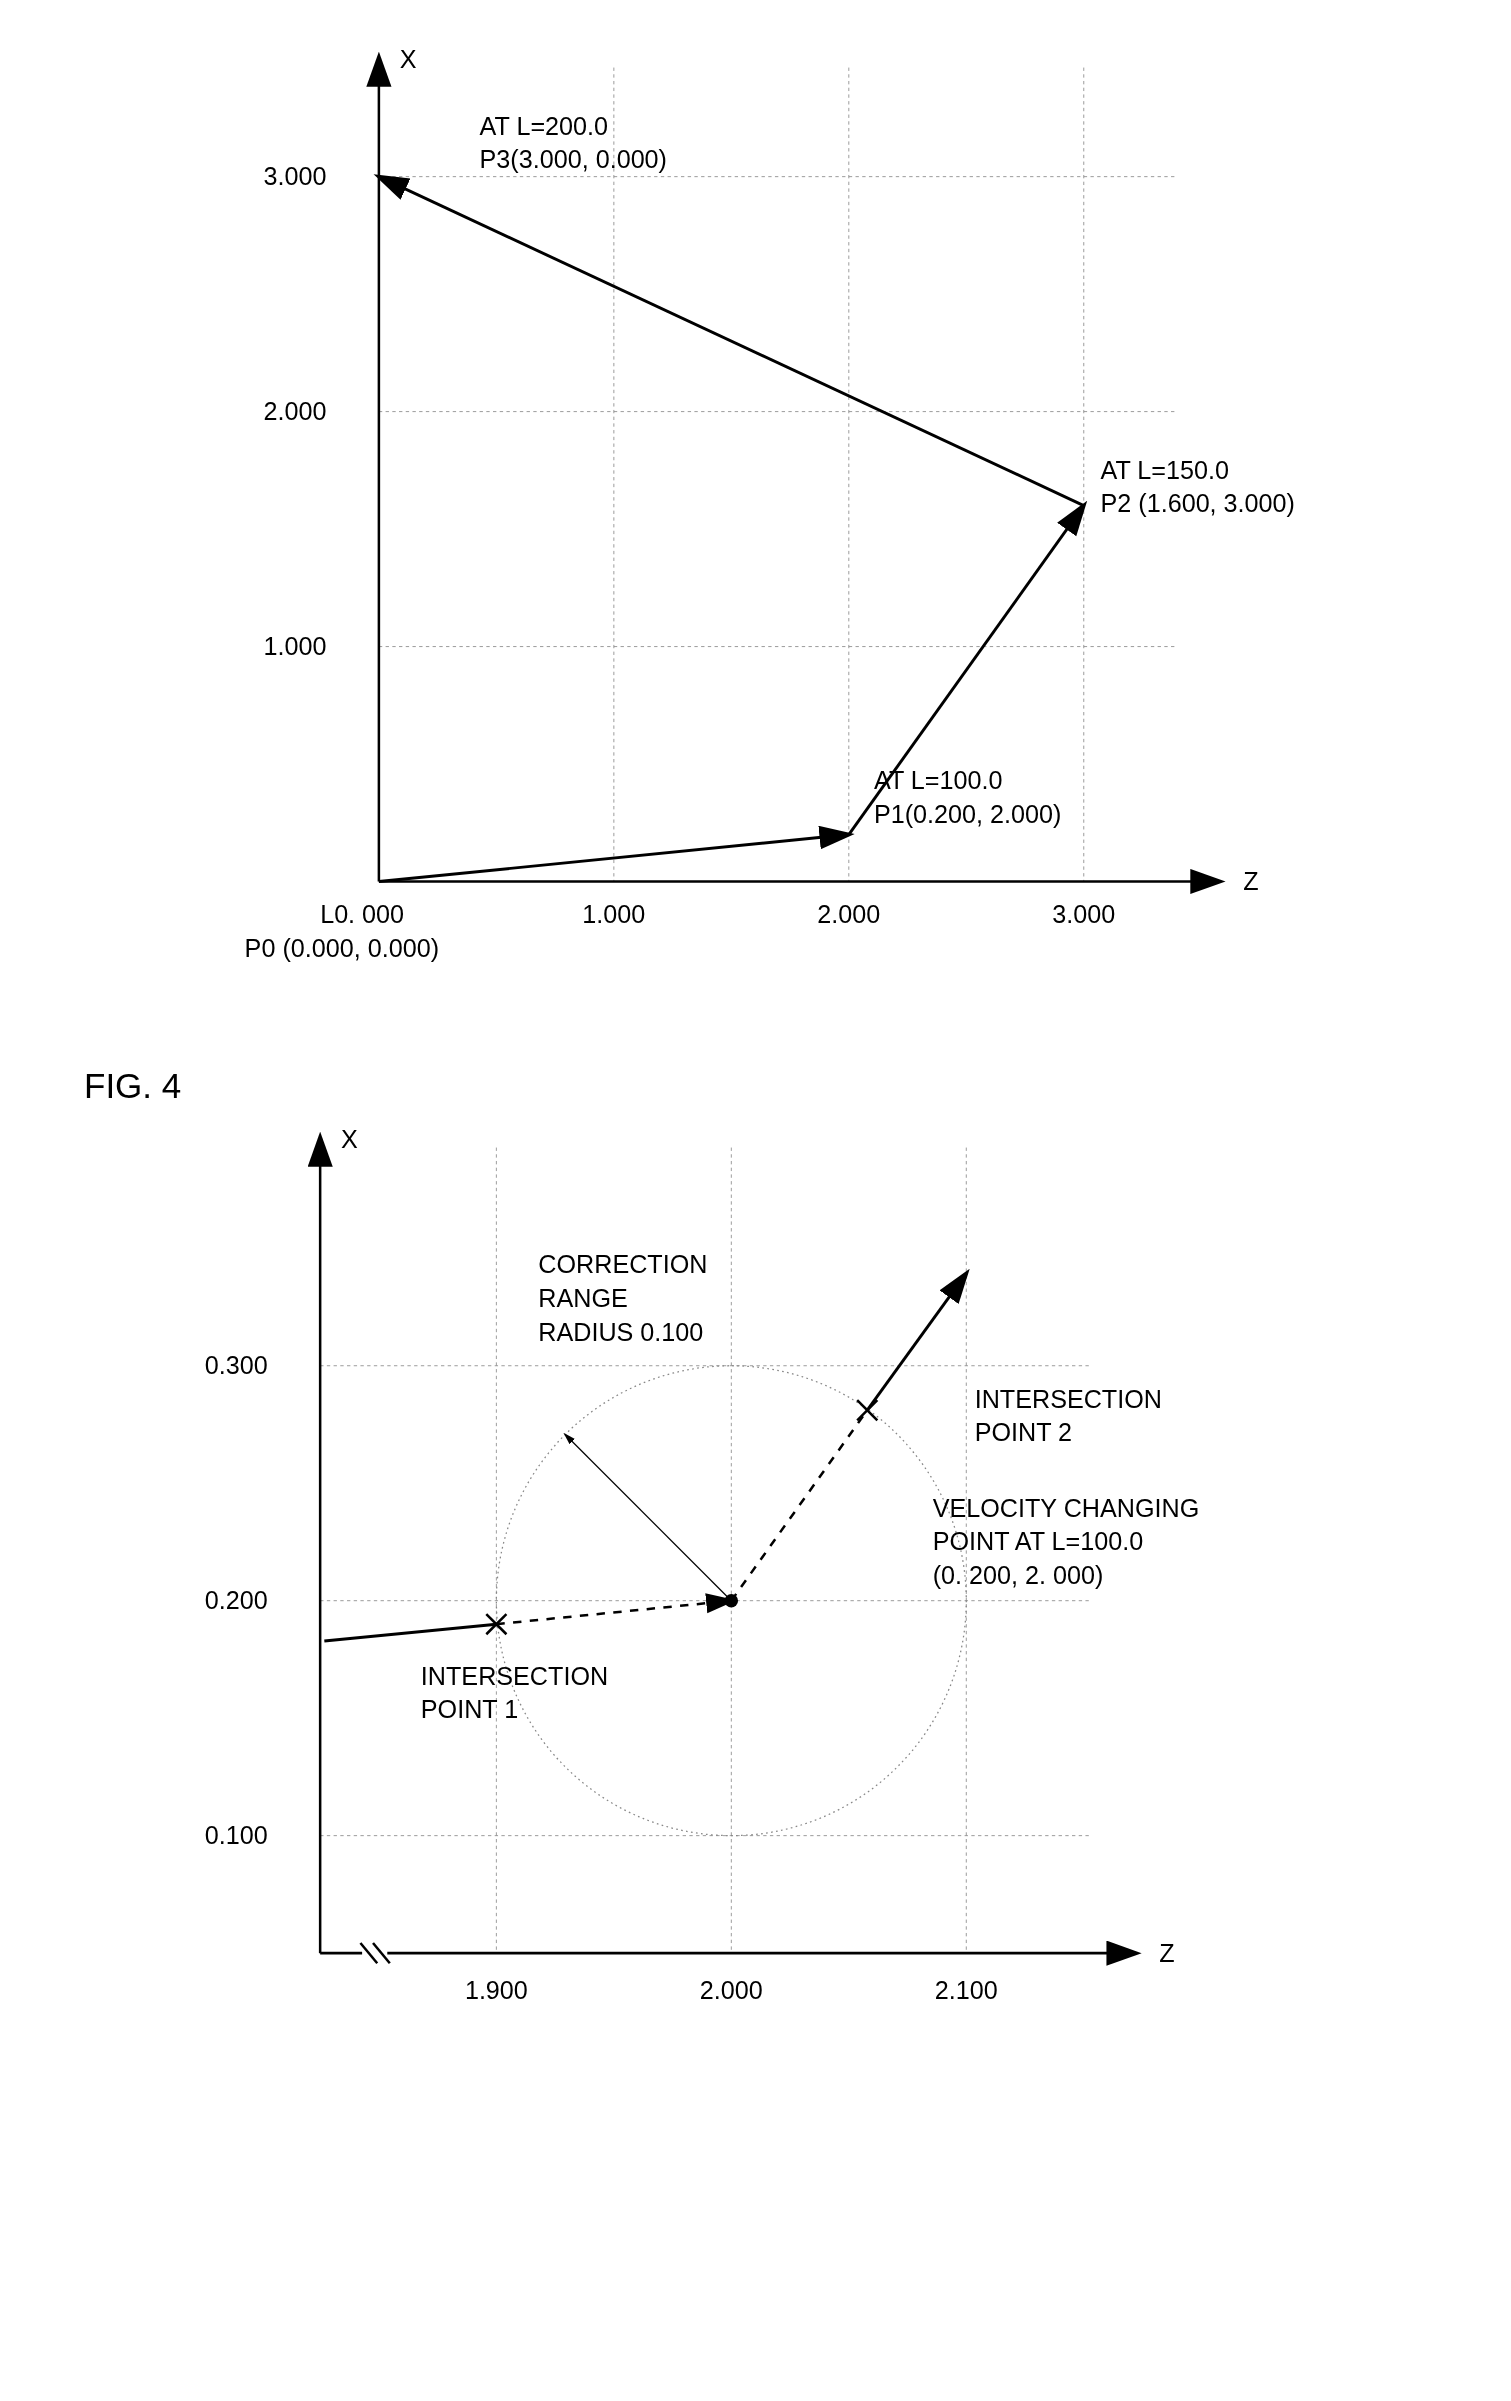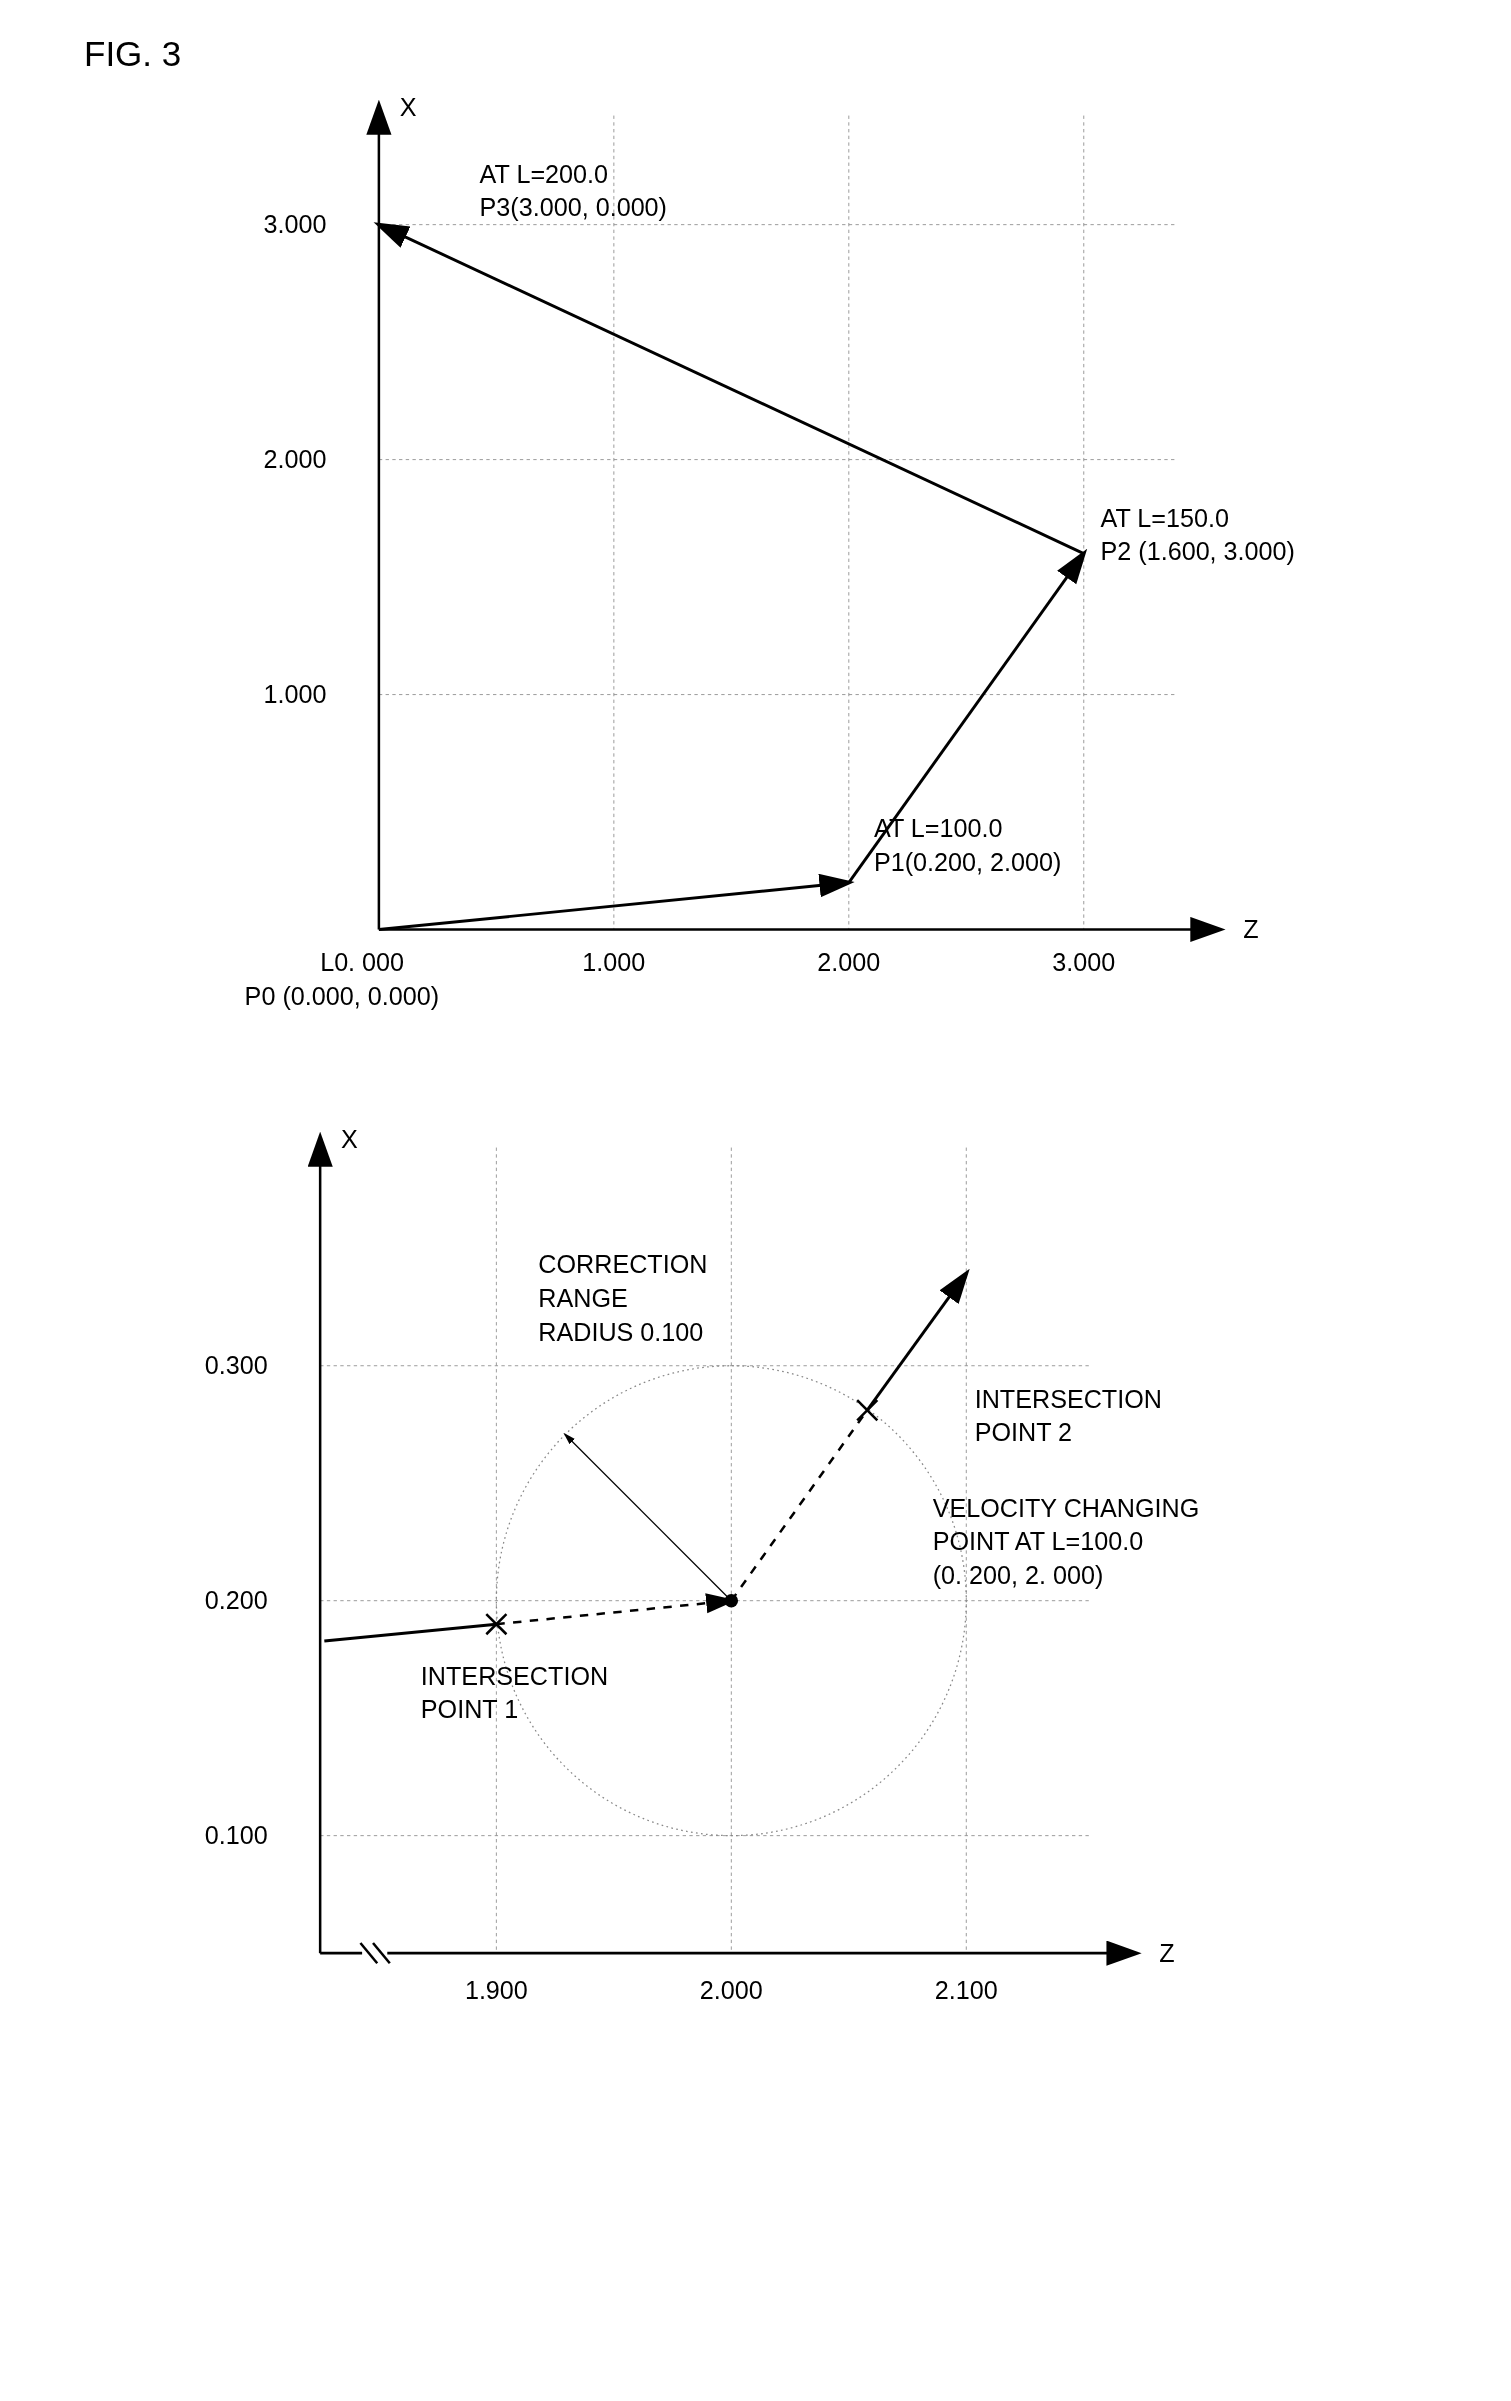--- a/index.html
+++ b/index.html
@@ -32,21 +32,20 @@
   .thinarrow { stroke: #000; stroke-width: 1.5; fill: none; }
   .dashline { stroke: #000; stroke-width: 3; stroke-dasharray: 10 10; fill: none; }
   .dotcircle { stroke: #888; stroke-width: 1.5; stroke-dasharray: 2 4; fill: none; }
   .txt { font-size: 30px; fill: #000; }
   .cross { stroke: #000; stroke-width: 3; }
 </style>
 </head>
 <body>
 
 <div class="figure-block">
-  <div class="fig-label">FIG. 3</div>
   <div class="chart-wrap">
     <svg width="1175" height="965" viewBox="0 0 1400 1150">
       <defs>
         <marker id="ah3" markerWidth="12" markerHeight="12" refX="10" refY="4" orient="auto">
           <path d="M0,0 L12,4 L0,8 Z" fill="#000"></path>
         </marker>
         <marker id="ah3b" markerWidth="14" markerHeight="14" refX="11" refY="5" orient="auto">
           <path d="M0,0 L14,5 L0,10 Z" fill="#000"></path>
         </marker>
       </defs>
@@ -88,20 +87,21 @@
       <text class="txt" x="1110" y="530">AT L=150.0</text>
       <text class="txt" x="1110" y="570">P2 (1.600, 3.000)</text>
 
       <text class="txt" x="370" y="120">AT L=200.0</text>
       <text class="txt" x="370" y="160">P3(3.000, 0.000)</text>
     </svg>
   </div>
 </div>
 
 <div class="figure-block">
+  <div class="fig-label">FIG. 4</div>
   <div class="chart-wrap">
     <svg width="1259" height="965" viewBox="0 0 1500 1150">
       <defs>
         <marker id="ah4" markerWidth="12" markerHeight="12" refX="10" refY="4" orient="auto">
           <path d="M0,0 L12,4 L0,8 Z" fill="#000"></path>
         </marker>
         <marker id="ah4b" markerWidth="14" markerHeight="14" refX="11" refY="5" orient="auto">
           <path d="M0,0 L14,5 L0,10 Z" fill="#000"></path>
         </marker>
         <marker id="ah4s" markerWidth="10" markerHeight="10" refX="8" refY="3" orient="auto">

